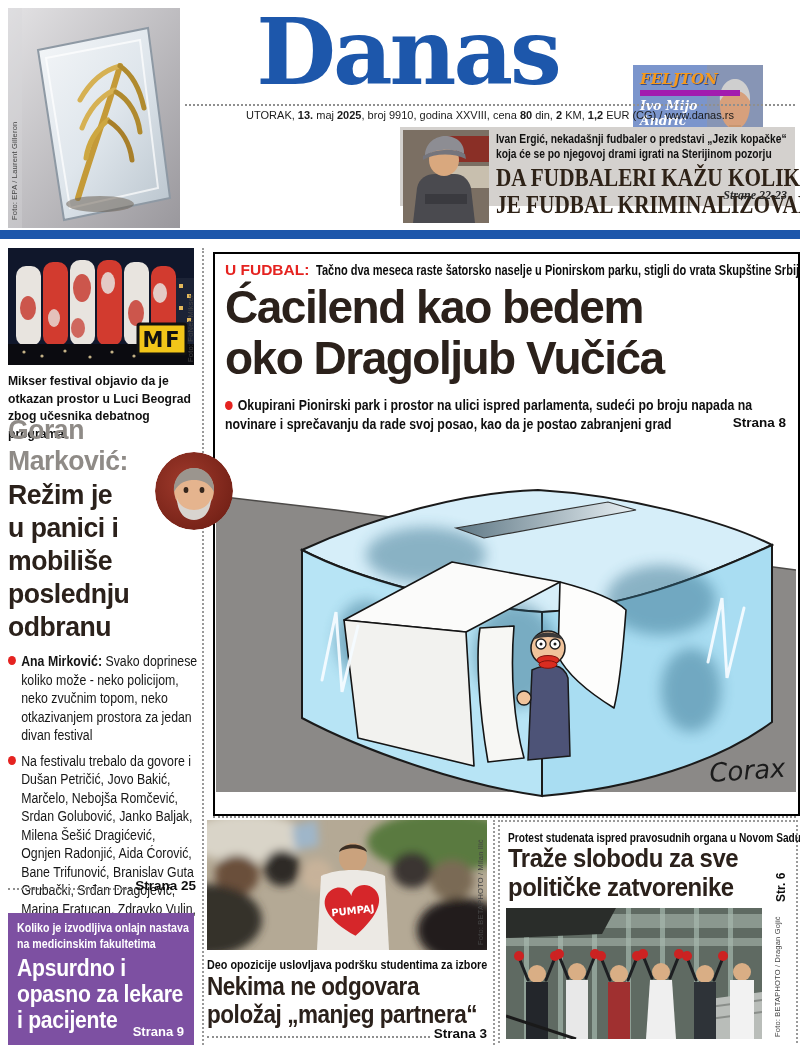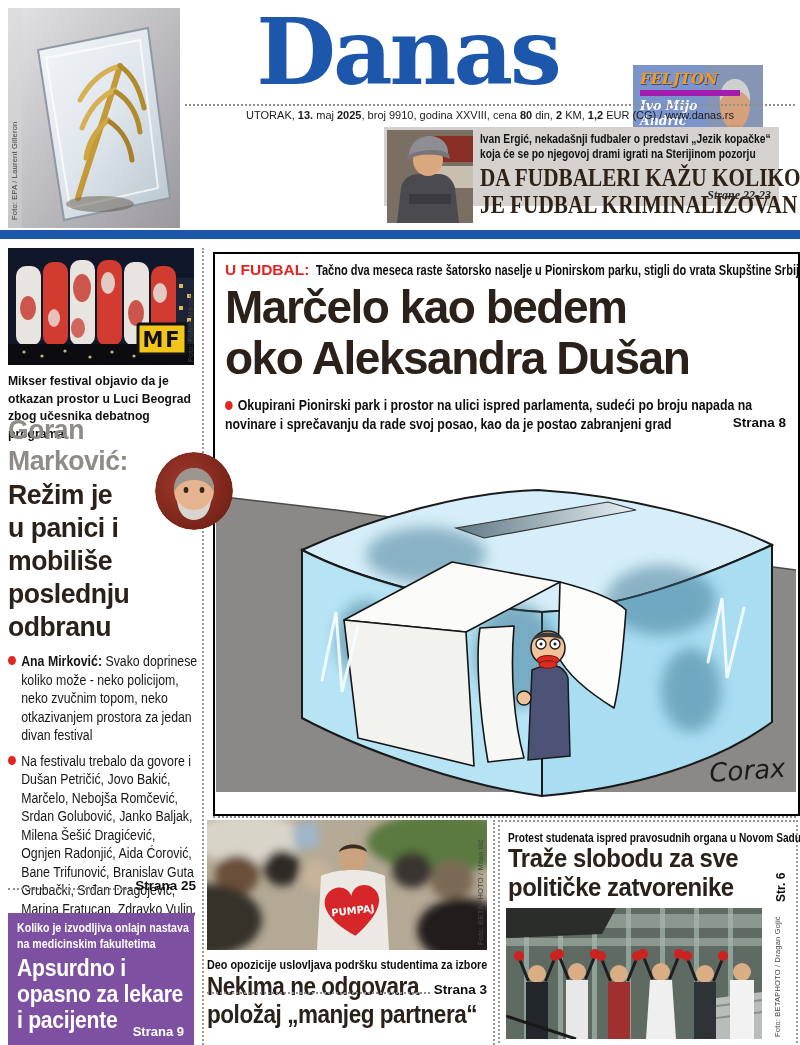--- a/index.html
+++ b/index.html
@@ -114,21 +114,21 @@
         <span style="display:block;white-space:nowrap;">SARAJEVA</span>
       </div>
       <div class="felj-page">Str. 21</div>
     </div>
   </div>
 
   <div class="abs dotline" style="left:185px;top:104px;width:610px;"></div>
   <div id="dateline" class="abs" style="left:185px;top:109px;width:610px;"><span>UTORAK, </span><span style="font-weight: bold;">13.</span><span> maj </span><span style="font-weight: bold;">2025</span><span>, broj 9910, godina XXVIII, cena </span><span style="font-weight: bold;">80</span><span> din, </span><span style="font-weight: bold;">2</span><span> KM, </span><span style="font-weight: bold;">1,2</span><span> EUR (CG) / www.danas.rs</span></div>
 
 
-  <div class="teaser abs" style="left:384px;top:127px;width:395px;height:79px;">
+  <div class="teaser abs" style="left:400px;top:127px;width:395px;height:79px;">
     <svg class="abs" style="left:3px;top:3px;" width="86" height="93" viewBox="0 0 86 93">
       <rect width="86" height="93" fill="#7b6f63"></rect>
       <rect x="44" y="6" width="42" height="26" fill="#8a2f26"></rect>
       <rect x="48" y="36" width="38" height="22" fill="#c8bfae"></rect>
       <path d="M10,93 L14,58 C16,48 24,44 32,44 L52,44 C60,44 66,50 68,58 L72,93 Z" fill="#4a4a4f"></path>
       <rect x="22" y="64" width="42" height="10" fill="#3a3a3f"></rect>
       <ellipse cx="41" cy="30" rx="15" ry="16" fill="#d9a87e"></ellipse>
       <path d="M22,26 C22,12 34,6 42,6 C54,6 62,14 61,24 C52,18 32,18 22,26 Z" fill="#8d8d93"></path>
       <path d="M20,26 C34,18 52,18 62,24 L63,29 C50,23 32,23 20,30 Z" fill="#75757c"></path>
     </svg>
@@ -241,22 +241,22 @@
   </div>
 
   <div class="abs vdot" style="left:202px;top:248px;height:797px;"></div>
 
   <div id="focusbox" class="abs" style="left:213px;top:252px;width:583px;height:560px;">
     <div class="abs" style="left:10px;top:7px;white-space:nowrap;">
       <span class="fokus-label">U FUDBAL:</span>
       <span class="fokus-kick cond" style="transform:scaleX(0.76);margin-left:2px;">Tačno dva meseca raste šatorsko naselje u Pionirskom parku, stigli do vrata Skupštine Srbije</span>
     </div>
     <div class="abs mainhead" style="left:10px;top:28px;">
-      <span style="display:block;white-space:nowrap;">Marčelo kao bedem</span>
-      <span style="display:block;white-space:nowrap;">oko Aleksandra Dušan</span>
+      <span style="display:block;white-space:nowrap;">Ćacilend kao bedem</span>
+      <span style="display:block;white-space:nowrap;">oko Dragoljub Vučića</span>
     </div>
     <div class="abs deck condblock" style="left:10px;top:142px;width:630px;transform:scaleX(0.85);">
       <span class="dot"></span><span>Okupirani Pionirski park i prostor na ulici ispred parlamenta, sudeći po broju napada na novinare i sprečavanju da rade svoj posao, kao da je postao zabranjeni grad</span>
     </div>
     <div class="abs strana7" style="right:12px;top:161px;">Strana 8</div>
 
     <svg class="abs" style="left:1px;top:196px;" width="580" height="361" viewBox="0 0 580 361">
       <defs>
         <linearGradient id="slotg" x1="0" y1="0" x2="1" y2="0">
           <stop offset="0" stop-color="#5f7885"></stop>
@@ -341,21 +341,21 @@
   </svg>
   <div class="abs vcredit" style="left:476px;top:830px;height:115px;">Foto: BETAPHOTO / Milan Ilić</div>
 
   <div class="abs" style="left:207px;top:955px;">
     <span class="b-kicker cond" style="transform:scaleX(0.8);">Deo opozicije uslovljava podršku studentima za izbore</span>
   </div>
   <div class="abs b-head condblock" style="left:207px;top:972px;transform:scaleX(0.9);">
     <span style="display:block;white-space:nowrap;">Nekima ne odgovara</span>
     <span style="display:block;white-space:nowrap;">položaj „manjeg partnera“</span>
   </div>
-  <div class="abs leader" style="left:207px;top:982px;width:280px;">
+  <div class="abs leader" style="left:207px;top:1026px;width:280px;">
     <span class="dots"></span>
     <span class="lbl">Strana 3</span>
   </div>
 
   <div class="abs vdot" style="left:493px;top:820px;height:225px;"></div>
 
   <div id="brbox" class="abs" style="left:498px;top:820px;width:296px;height:223px;">
     <div class="abs" style="left:8px;top:6px;">
       <span class="b-kicker cond" style="transform:scaleX(0.78);font-size:13px;">Protest studenata ispred pravosudnih organa u Novom Sadu</span>
     </div>

